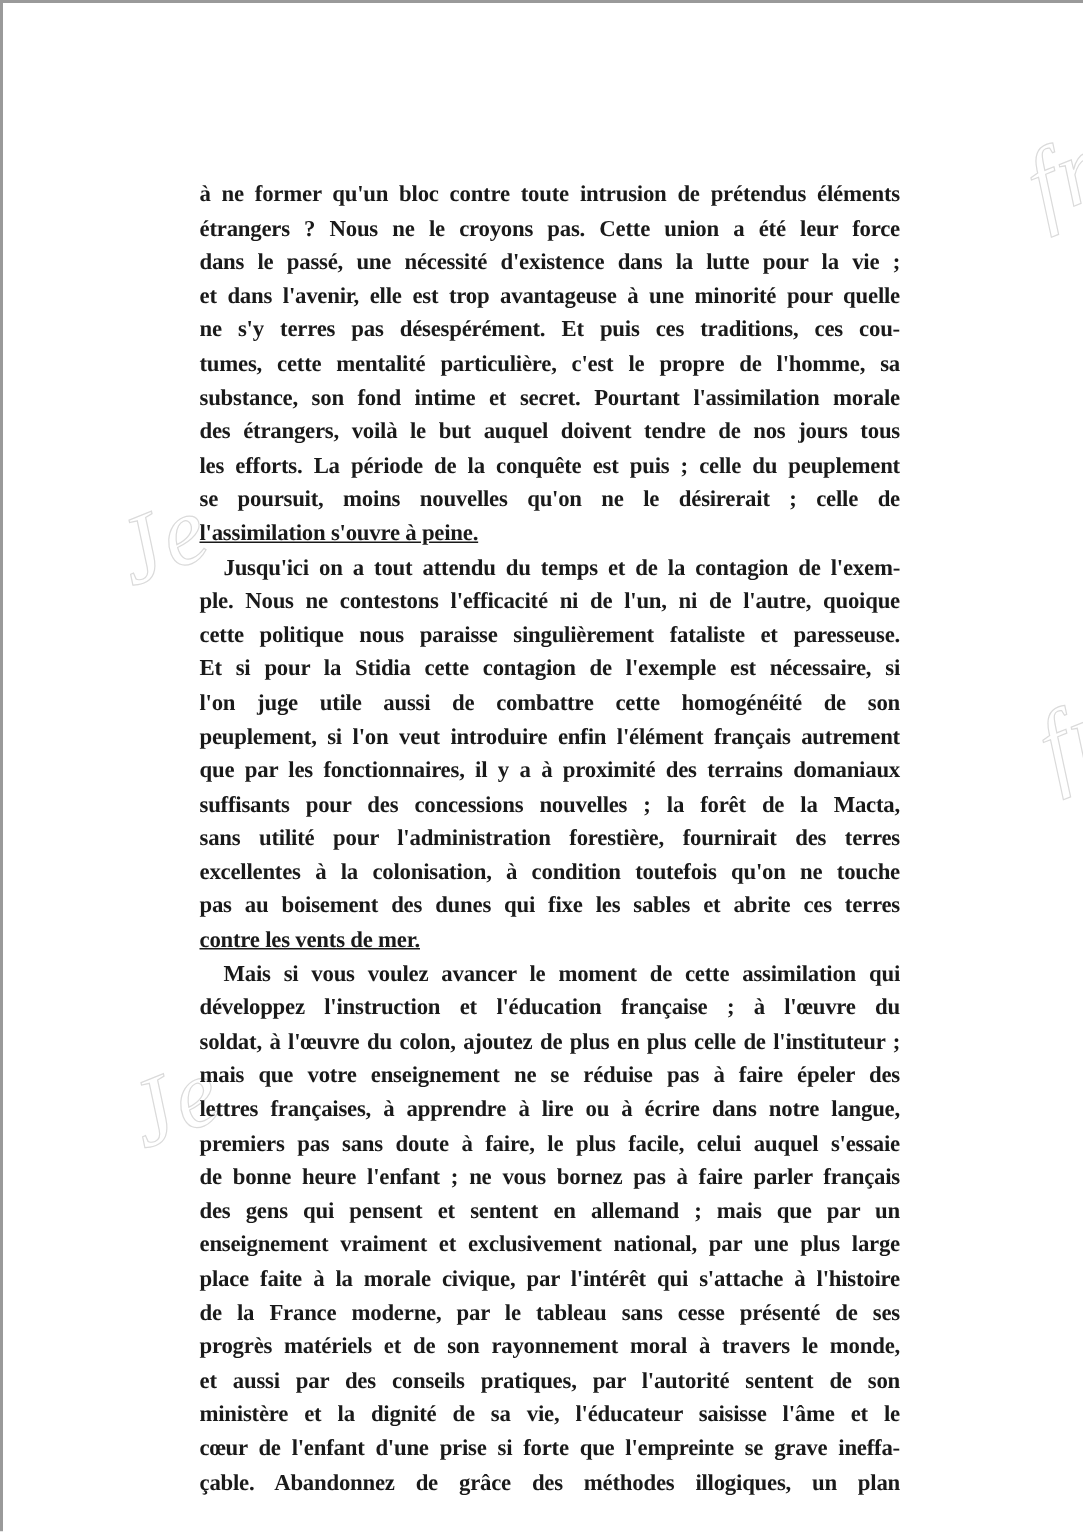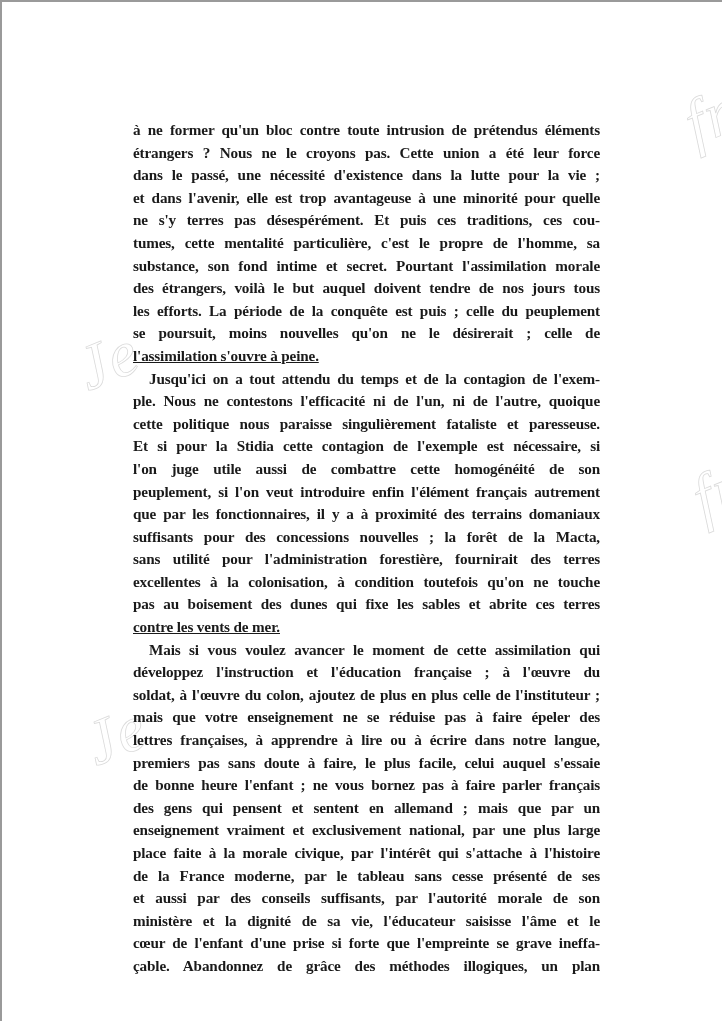--- a/index.html
+++ b/index.html
@@ -113,19 +113,20 @@
         <span class="line">développez l'instruction et l'éducation française ; à l'œuvre du</span>
         <span class="line">soldat, à l'œuvre du colon, ajoutez de plus en plus celle de l'instituteur ;</span>
         <span class="line">mais que votre enseignement ne se réduise pas à faire épeler des</span>
         <span class="line">lettres françaises, à apprendre à lire ou à écrire dans notre langue,</span>
         <span class="line">premiers pas sans doute à faire, le plus facile, celui auquel s'essaie</span>
         <span class="line">de bonne heure l'enfant ; ne vous bornez pas à faire parler français</span>
         <span class="line">des gens qui pensent et sentent en allemand ; mais que par un</span>
         <span class="line">enseignement vraiment et exclusivement national, par une plus large</span>
         <span class="line">place faite à la morale civique, par l'intérêt qui s'attache à l'histoire</span>
         <span class="line">de la France moderne, par le tableau sans cesse présenté de ses</span>
-        <span class="line">et aussi par des conseils suffisants, par l'autorité morale de son</span>
+        <span class="line">progrès matériels et de son rayonnement moral à travers le monde,</span>
+        <span class="line">et aussi par des conseils pratiques, par l'autorité sentent de son</span>
         <span class="line">ministère et la dignité de sa vie, l'éducateur saisisse l'âme et le</span>
         <span class="line">cœur de l'enfant d'une prise si forte que l'empreinte se grave ineffa-</span>
         <span class="line">çable. Abandonnez de grâce des méthodes illogiques, un plan</span>
       </div>
     </div>
 </div>
 
 </body></html>

